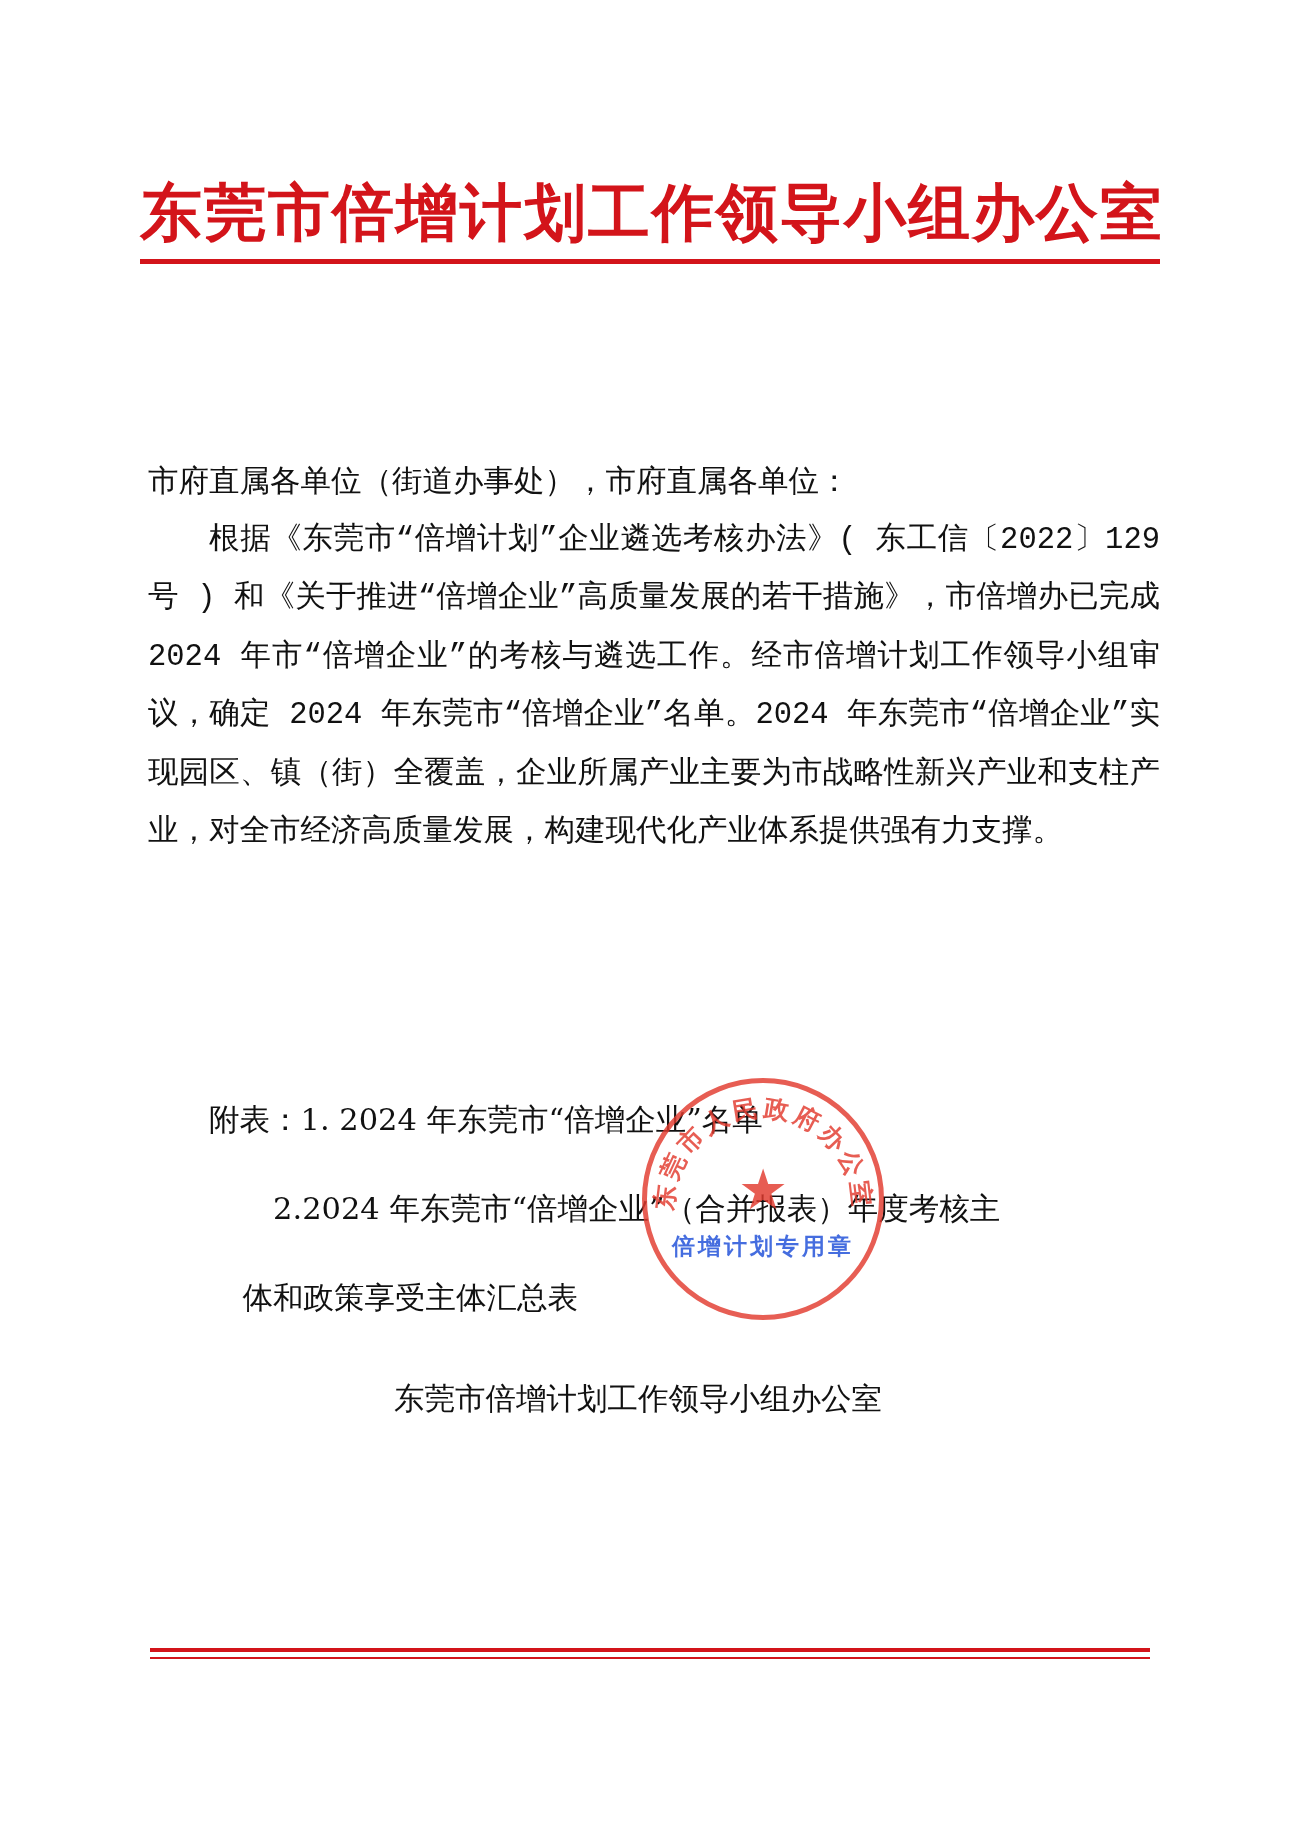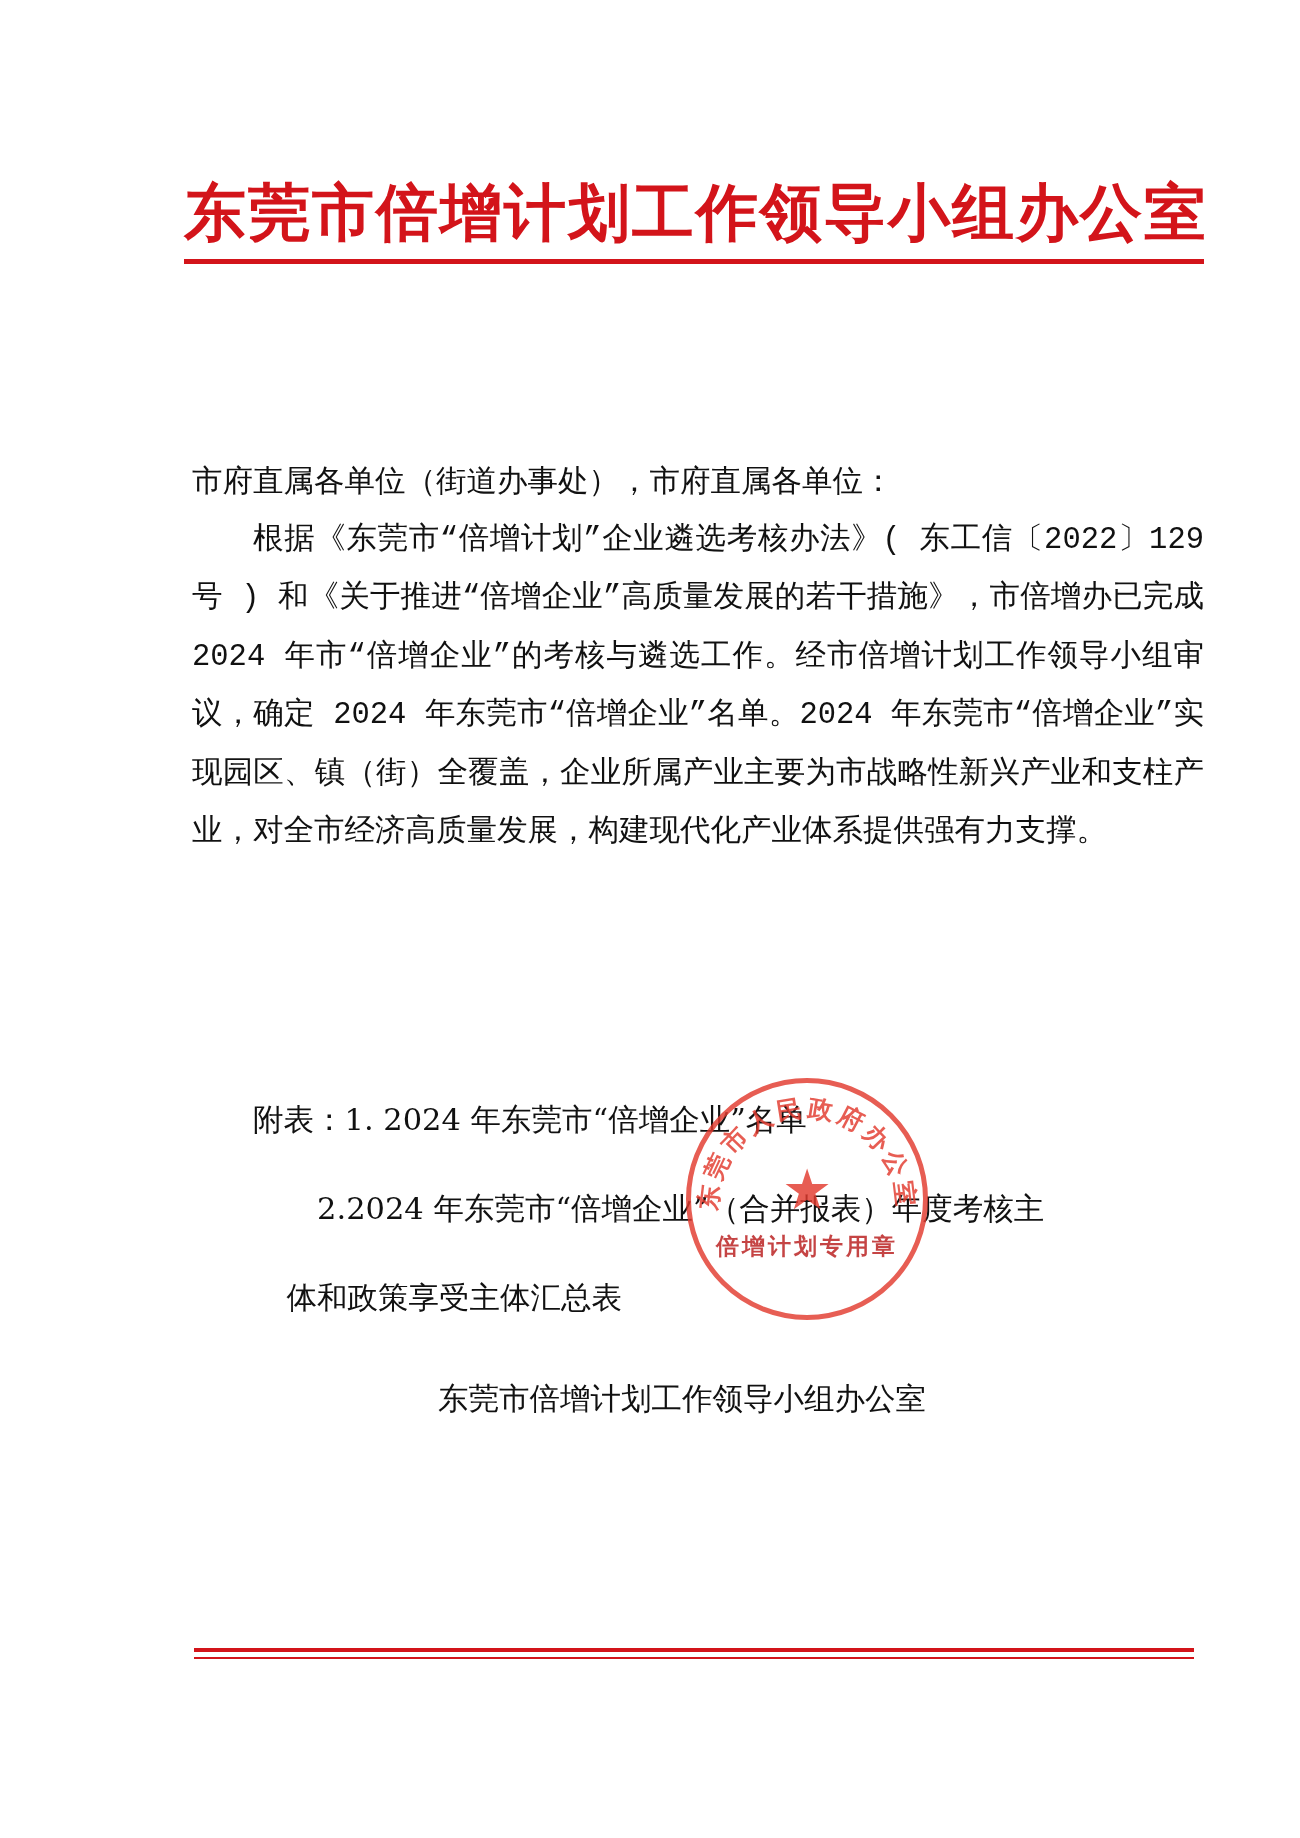--- a/index.html
+++ b/index.html
@@ -14,21 +14,20 @@
     font-family: "DejaVu Serif", "Liberation Serif", serif;
     color: #111111;
     overflow: hidden;
   }
 
   .page {
     position: absolute;
     left: 0; top: 0;
     width: 1032px;
     height: 1838px;
-    margin-left: 44px;
   }
 
   
   .masthead {
     position: absolute;
     left: 140px;
     top: 180px;
     width: 1020px;
     text-align: center;
   }
@@ -137,21 +136,21 @@
     font-size: 25px;
     font-weight: 700;
     letter-spacing: 4px;
   }
   .seal-bottom {
     position: absolute;
     left: 0;
     top: 148px;
     width: 232px;
     text-align: center;
-    color: #b91c1c;
+    color: #1d4ed8;
     font-size: 23px;
     font-weight: 700;
     letter-spacing: 3px;
   }
 
   
   .footer-rule-thick {
     position: absolute;
     left: 150px;
     top: 1648px;

